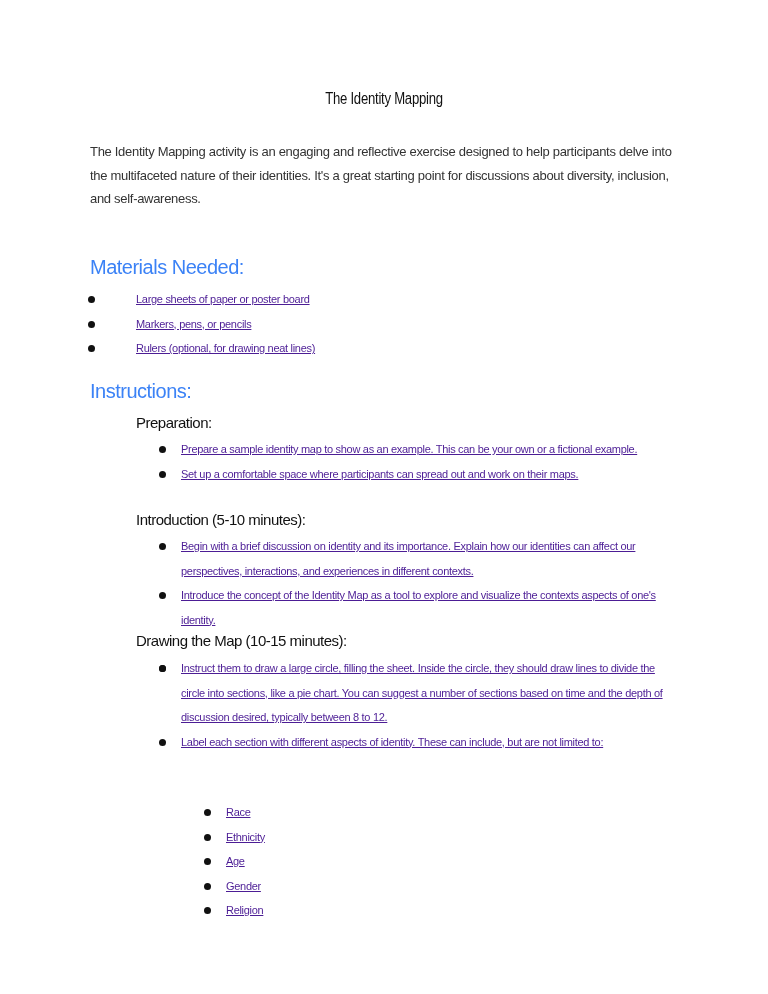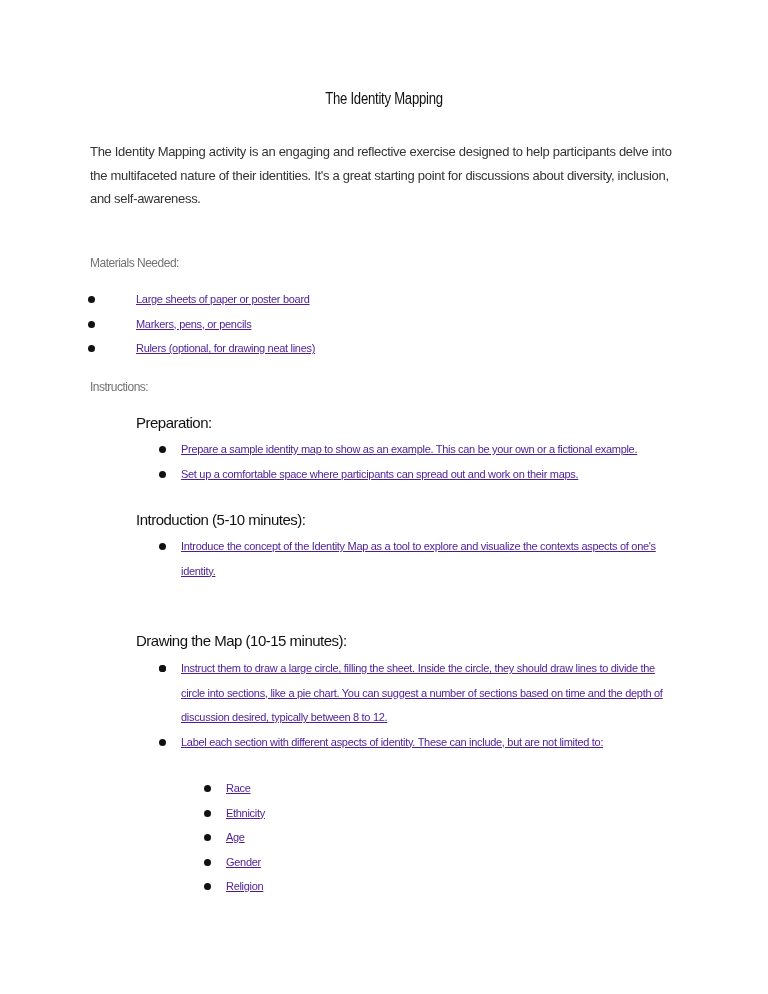--- a/index.html
+++ b/index.html
@@ -3,30 +3,30 @@
   <meta charset="utf-8">
   <style>
     html, body { margin: 0; padding: 0; background: #ffffff; }
     body { width: 768px; height: 994px; position: relative; overflow: hidden;
       font-family: "Liberation Sans Narrow", "Liberation Sans", sans-serif; color: #222; }
     .page { position: absolute; left: 0; top: 0; width: 760px; height: 994px; }
     .title { position: absolute; top: 90px; left: 0; width: 768px; text-align: center;
       font-size: 16px; color: #111; letter-spacing: -0.3px; transform: scaleX(0.82); }
     .intro { position: absolute; top: 140px; left: 90px; width: 590px; font-size: 13px;
       line-height: 23.5px; color: #333; letter-spacing: -0.3px; }
-    .h2 { position: absolute; left: 90px; font-size: 12px; color: #737373; letter-spacing: -0.5px; }
+    .h2 { position: absolute; left: 90px; font-size: 20px; color: #3b82f6; letter-spacing: -0.5px; }
     .h3 { position: absolute; left: 136px; font-size: 15px; color: #111; letter-spacing: -0.5px; }
     ul { list-style: none; margin: 0; padding: 0; position: absolute; }
     li { position: relative; font-size: 11px; line-height: 24.5px; color: #4c1d95; letter-spacing: -0.3px; text-decoration: underline; }
     .bullet { position: absolute; width: 7px; height: 7px; border-radius: 50%; background: #111; top: 9px; }
     .mat li { padding-left: 22px; }
     .mat li .bullet { left: -26px; }
     .l1 { left: 181px; width: 500px; }
     .l1 .bullet { left: -22px; }
-    .l2 { left: 226px; width: 300px; }
+    .l2 { left: 226px; width: 300px; margin-top: 24px; }
     .l2 .bullet { left: -22px; }
   </style>
 </head>
 <body>
 
 <div class="page">
   <div class="title">The Identity Mapping</div>
   <div class="intro">The Identity Mapping activity is an engaging and reflective exercise designed to help participants delve into the multifaceted nature of their identities. It's a great starting point for discussions about diversity, inclusion, and self-awareness.</div>
 
   <div class="h2" style="top:256px;">Materials Needed:</div>
@@ -39,20 +39,21 @@
   <div class="h2" style="top:380px;">Instructions:</div>
 
   <div class="h3" style="top:414px;">Preparation:</div>
   <ul class="l1" style="top:437px;">
     <li><span class="bullet"></span><span>Prepare a sample identity map to show as an example. This can be your own or a fictional example.</span></li>
     <li><span class="bullet"></span><span>Set up a comfortable space where participants can spread out and work on their maps.</span></li>
   </ul>
 
   <div class="h3" style="top:511px;">Introduction (5-10 minutes):</div>
   <ul class="l1" style="top:534px;">
+    <li><span class="bullet"></span><span>Begin with a brief discussion on identity and its importance. Explain how our identities can affect our perspectives, interactions, and experiences in different contexts.</span></li>
     <li><span class="bullet"></span><span>Introduce the concept of the Identity Map as a tool to explore and visualize the contexts aspects of one's identity.</span></li>
   </ul>
 
   <div class="h3" style="top:632px;">Drawing the Map (10-15 minutes):</div>
   <ul class="l1" style="top:656px;">
     <li><span class="bullet"></span></li>
     <li><span class="bullet"></span><span>Instruct them to draw a large circle, filling the sheet. Inside the circle, they should draw lines to divide the circle into sections, like a pie chart. You can suggest a number of sections based on time and the depth of discussion desired, typically between 8 to 12.</span></li>
     <li><span class="bullet"></span><span>Label each section with different aspects of identity. These can include, but are not limited to:</span></li>
   </ul>
 

